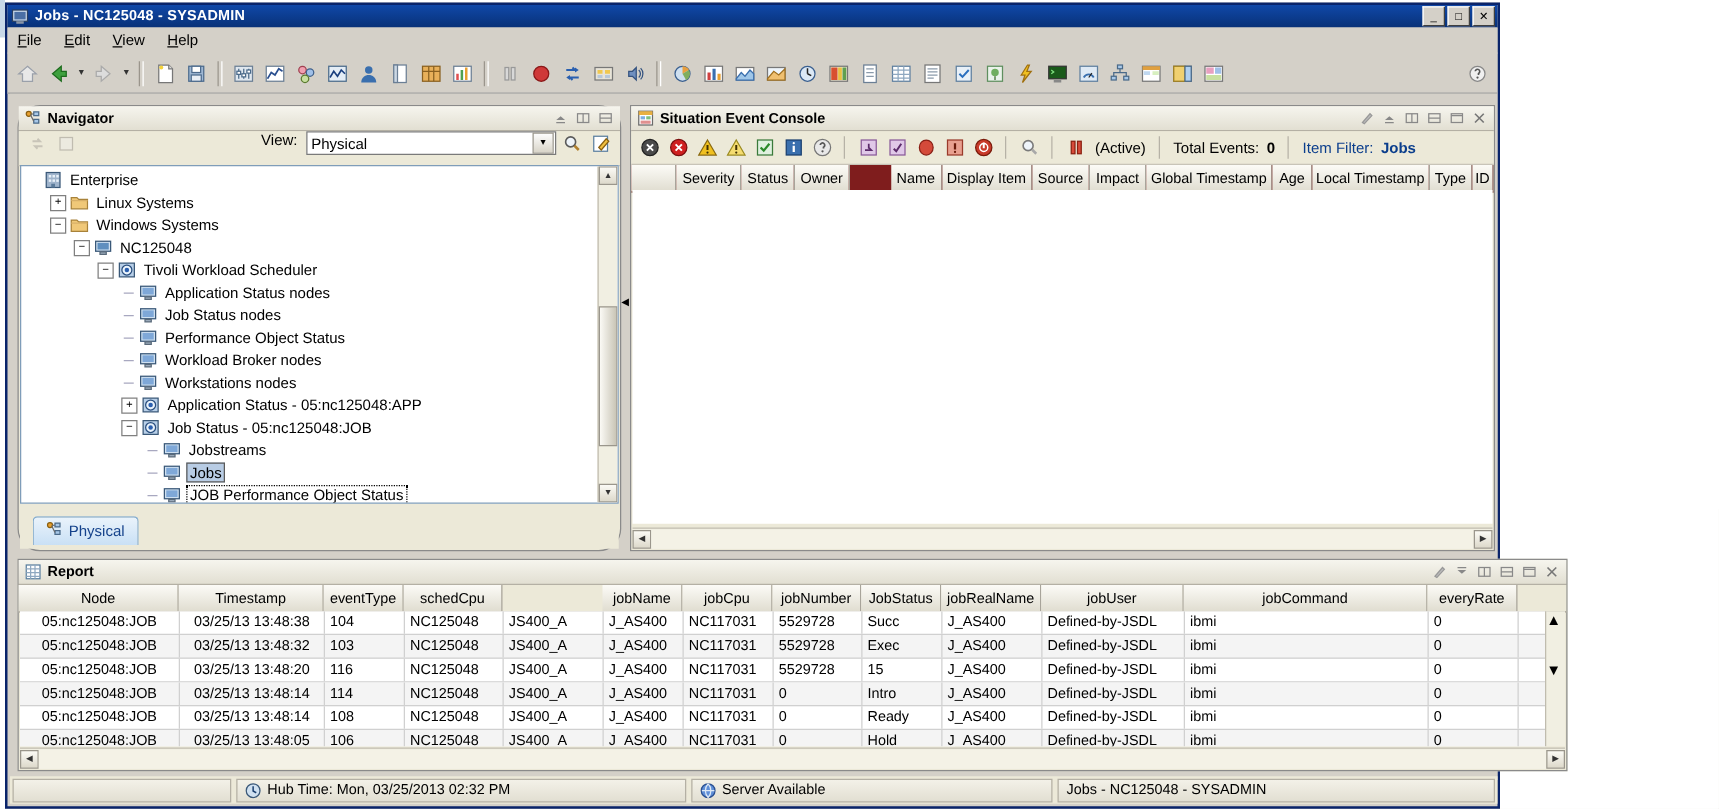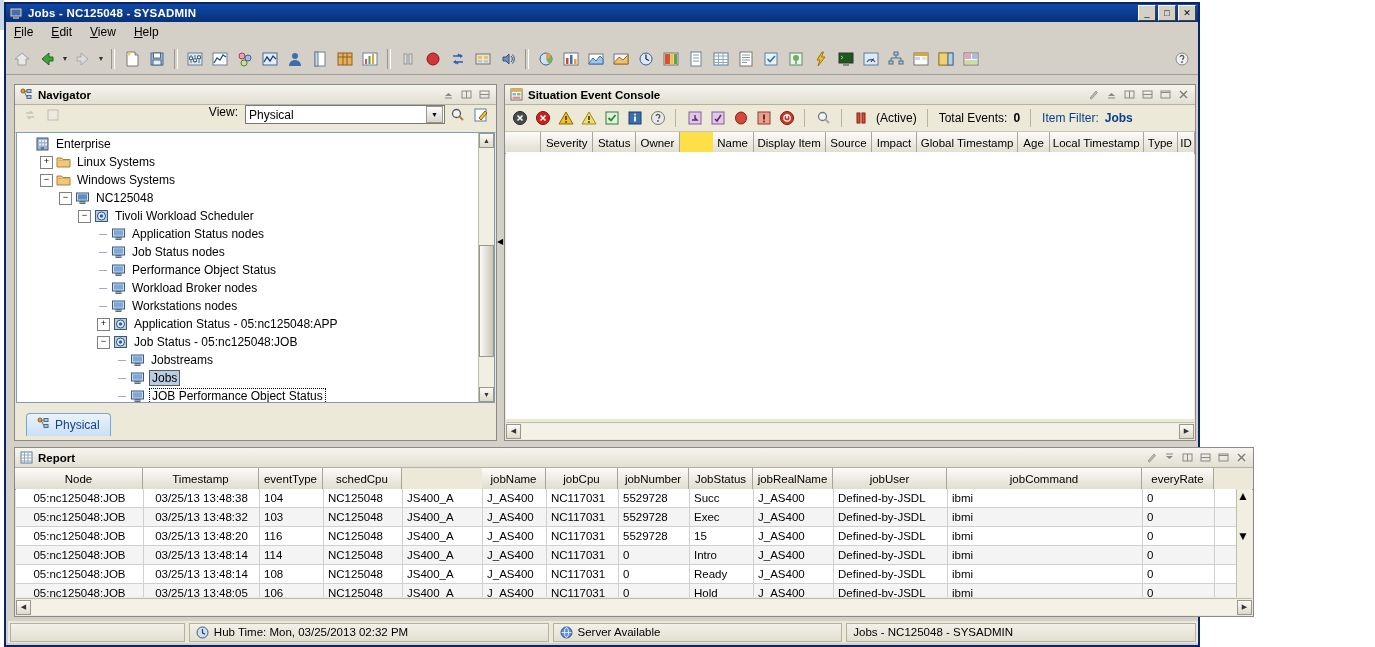--- a/index.html
+++ b/index.html
@@ -47,21 +47,21 @@
   
   .panel{position:absolute;background:#ece9d8;border:1px solid #8a8a8a;box-sizing:border-box;}
   .panel-title{height:19px;background:linear-gradient(to bottom,#f6f5ee,#e2dfd2);
                display:flex;align-items:center;padding:0 3px 0 5px;border-bottom:1px solid #b4b0a4;}
   .panel-title .pt-icon{width:13px;height:13px;margin-right:5px;flex:none;}
   .panel-title .pt-text{font-weight:bold;font-size:11.5px;color:#000;flex:1;white-space:nowrap;}
   .pt-ctrls{display:flex;align-items:center;gap:7px;padding-right:3px;}
   .pt-ctrl{width:11px;height:11px;display:flex;align-items:center;justify-content:center;}
 
   
-  #navigator{left:6px;top:9px;width:483px;height:357px;}
+  #navigator{left:6px;top:9px;width:483px;height:357px;border-radius:18px;}
   .nav-bar{height:27px;background:#ece9d8;display:flex;align-items:flex-start;
            padding:0 5px;border-bottom:1px solid #c8c4b8;gap:3px;}
   .nav-bar .nb-btn{width:20px;height:20px;display:flex;align-items:center;justify-content:center;}
   .nav-lbl{margin-left:auto;font-size:12px;padding-right:4px;}
   .combo{width:200px;height:19px;background:#fff;border:1px solid #7a7a7a;
          display:flex;align-items:center;box-sizing:border-box;}
   .combo .cv{flex:1;padding-left:3px;font-size:12px;white-space:nowrap;overflow:hidden;}
   .combo .cbtn{width:17px;height:17px;background:linear-gradient(to bottom,#fdfdfd,#d8d4c8);
                border:1px solid #9a968c;display:flex;align-items:center;justify-content:center;
                font-size:7px;margin-right:1px;box-sizing:border-box;}
@@ -101,21 +101,21 @@
 
   
   #sec{left:496px;top:9px;width:692px;height:357px;}
   .sec-tb{height:26px;background:#ece9d8;display:flex;align-items:center;padding:0 4px;
           border-bottom:1px solid #c8c4b8;gap:2px;}
   .sec-ic{width:21px;height:21px;display:flex;align-items:center;justify-content:center;}
   .sec-sep{width:1px;height:18px;border-left:1px solid #b6b2a6;margin:0 5px;}
   .sec-txt{font-size:12px;color:#000;padding:0 3px;white-space:nowrap;}
   .sec-lbl-blue{color:#0b3e8c;}
   .sec-val-blue{color:#0b3e8c;font-weight:bold;}
-  .grid-head{height:21px;background:#fde047;display:flex;border-bottom:1px solid #9e9a8e;}
+  .grid-head{height:21px;background:#7f1d1d;display:flex;border-bottom:1px solid #9e9a8e;}
   .gh{background:linear-gradient(to bottom,#fcfbf7,#e0ddd0);border-right:1px solid #a8a49a;
       display:flex;align-items:center;justify-content:center;font-size:11.5px;
       box-sizing:border-box;white-space:nowrap;overflow:hidden;}
   .sec-body{position:absolute;left:1px;right:1px;top:67px;bottom:21px;background:#fff;}
   .sec-hsb{position:absolute;left:1px;right:1px;bottom:1px;height:16px;background:#f1efe2;
            border-top:1px solid #c0bcae;display:flex;align-items:center;}
   .hsb-l,.hsb-r{width:15px;height:15px;background:linear-gradient(to bottom,#fbfaf5,#ddd9cb);
        border:1px solid #9a968c;box-sizing:border-box;display:flex;align-items:center;
        justify-content:center;font-size:7px;color:#333;}
   .hsb-track{flex:1;height:15px;background:#f4f2e6;}

